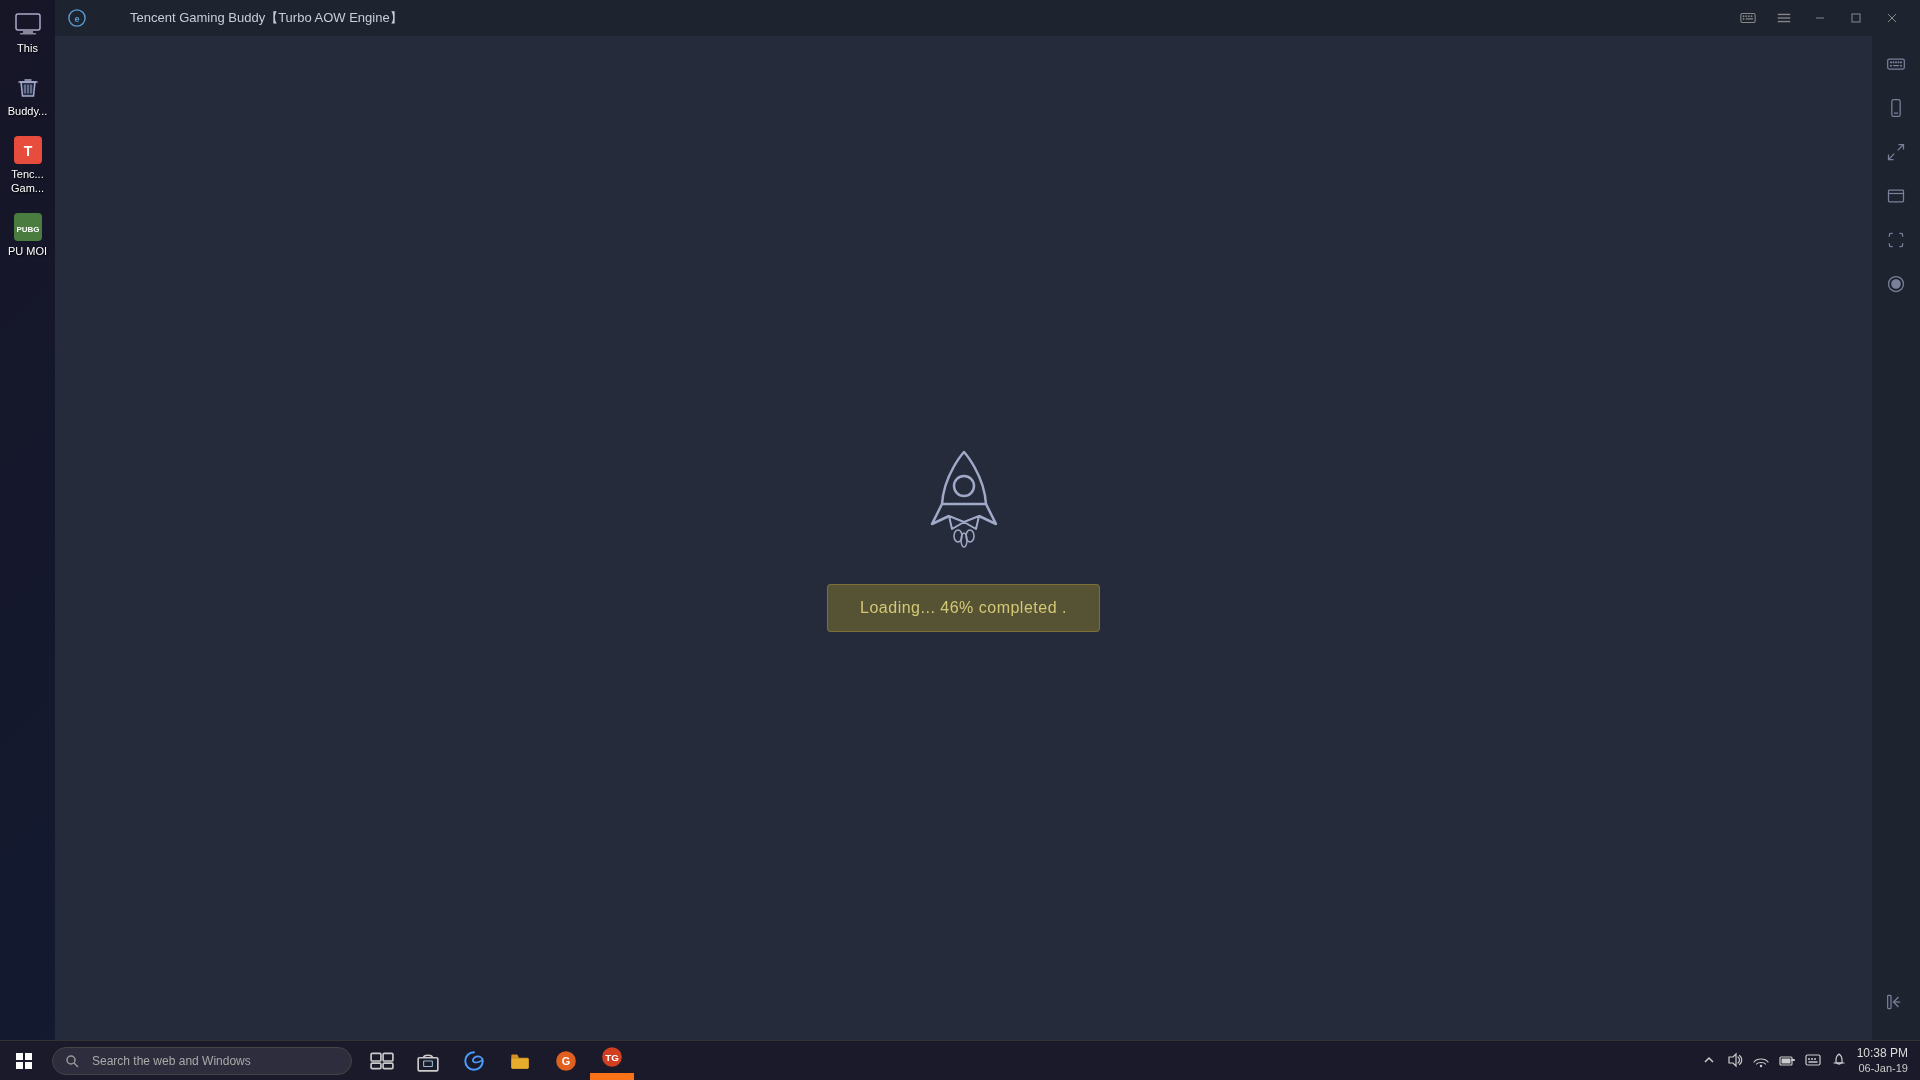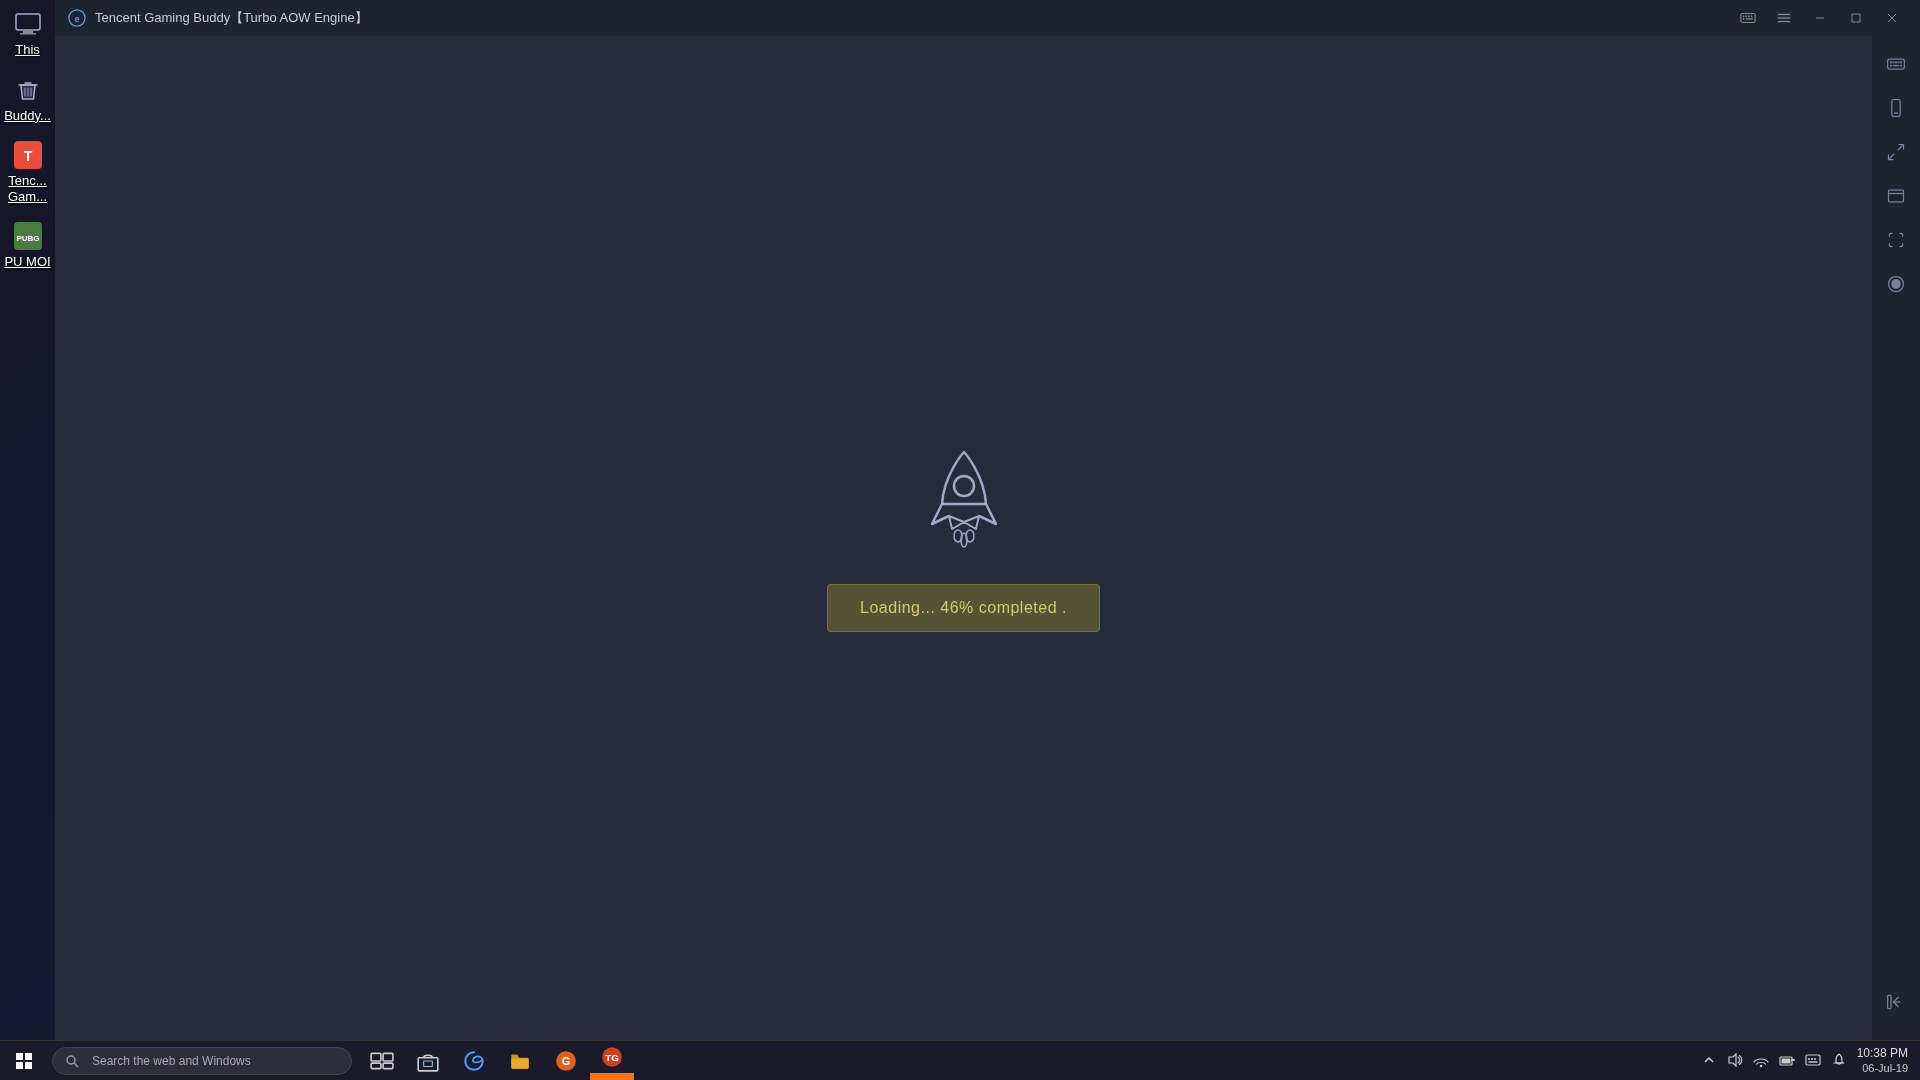--- a/index.html
+++ b/index.html
@@ -46,24 +46,23 @@
       height: 32px;
       margin-bottom: 2px;
       border-radius: 4px;
       display: flex;
       align-items: center;
       justify-content: center;
     }
 
     .desktop-icon .icon-label {
       color: #fff;
-      font-size: 13px;
+      font-size: 11px;
       text-shadow: 1px 1px 2px #000;
       line-height: 1.2;
-      text-decoration: underline;
     }
 
     
     .app-window {
       position: absolute;
       top: 0;
       left: 55px;
       right: 0;
       bottom: 40px;
       background: #252b3a;
@@ -92,20 +91,21 @@
 
     .title-bar-logo svg {
       width: 18px;
       height: 18px;
     }
 
     .title-bar-title {
       color: #c8cdd8;
       font-size: 13px;
       flex: 1;
+      margin-left: 35px;
     }
 
     .title-bar-controls {
       display: flex;
       gap: 4px;
     }
 
     .title-bar-btn {
       width: 32px;
       height: 28px;
@@ -617,18 +617,18 @@
         <div class="tray-icon">
           <svg width="16" height="16" viewBox="0 0 16 16" fill="none" stroke="#ccc" stroke-width="1.2">
             <path d="M8 2 C8 2, 5 4, 5 8 L5 11 L11 11 L11 8 C11 4, 8 2, 8 2Z" stroke-linejoin="round"></path>
             <line x1="3" y1="11" x2="13" y2="11" stroke-linecap="round"></line>
             <path d="M6.5 11 C6.5 12.5, 9.5 12.5, 9.5 11" stroke-linecap="round"></path>
           </svg>
         </div>
       </div>
       <div class="clock">
         <div class="clock-time">10:38 PM</div>
-        <div class="clock-date">06-Jul-19</div>
+        <div class="clock-date">06-Jan-19</div>
       </div>
     </div>
   </div>
 
 </div>
 
 </body></html>

